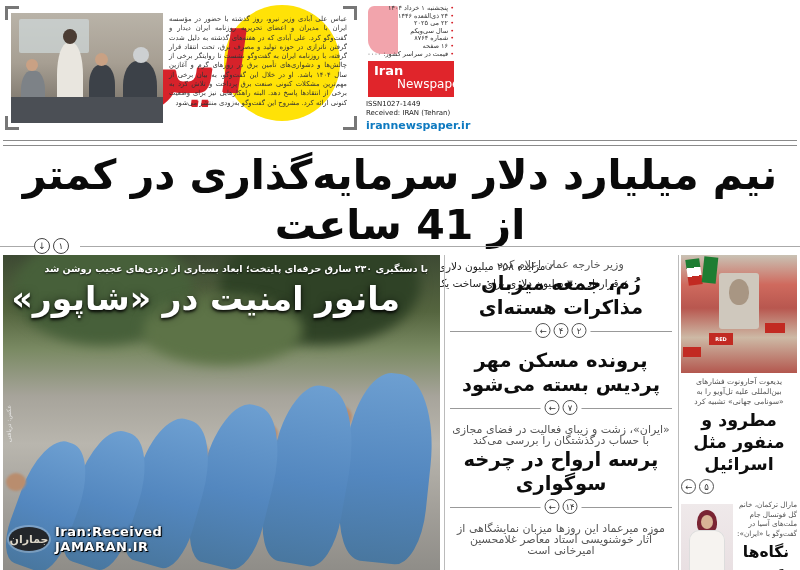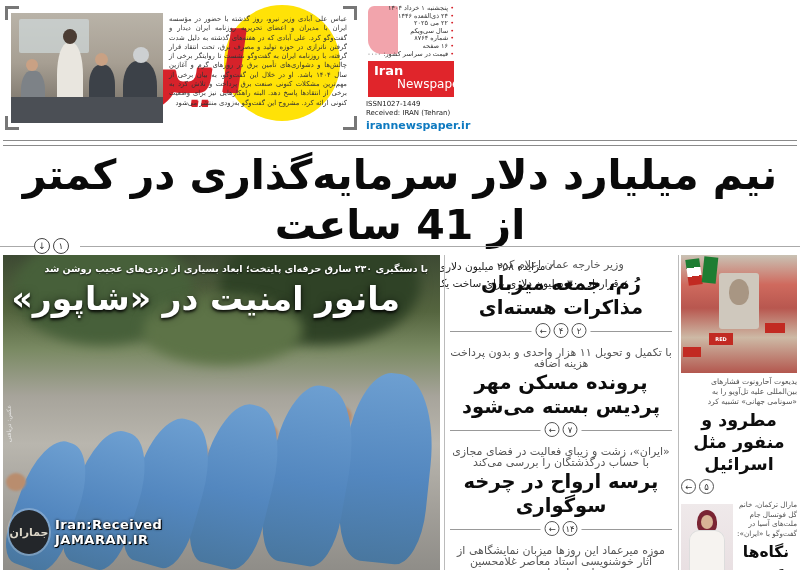--- a/index.html
+++ b/index.html
@@ -65,21 +65,21 @@
   .prisoner { position:absolute; background:linear-gradient(180deg,#6d9fd1 0%,#5387bf 55%,#49779f 100%);
     border-radius:46% 46% 30% 30%; }
   .p-head { position:absolute; background:#b98d6e; border-radius:50%; filter:blur(1px); }
   .lead-kicker { position:absolute; top:8px; right:12px; left:12px; color:#fff; font-size:9.5px;
     text-align:right; text-shadow:0 1px 2px rgba(0,0,0,.9); font-weight:bold; }
   .lead-title { position:absolute; top:24px; right:40px; color:#fff; font-size:33px; font-weight:bold;
     text-shadow:0 2px 3px rgba(0,0,0,.85), 0 0 8px rgba(0,0,0,.5); }
   .photo-credit { position:absolute; left:2px; top:150px; color:#eee; font-size:6px;
     writing-mode:vertical-rl; transform:rotate(180deg); opacity:.85; }
   .watermark { position:absolute; left:6px; bottom:16px; display:flex; align-items:center; gap:6px; direction:ltr; }
-  .wm-logo { width:40px; height:44px; border-radius:50%; background:#23262a; color:#dcd6c8;
+  .wm-logo { width:40px; height:24px; border-radius:50%; background:#23262a; color:#dcd6c8;
     display:flex; align-items:center; justify-content:center; font-size:11px; font-weight:bold;
     box-shadow:0 0 0 2px rgba(255,255,255,.25); }
   .wm-text { color:#fff; font-weight:bold; font-size:13px; line-height:15px;
     text-shadow:0 0 3px #000, 1px 1px 0 #000; letter-spacing:.5px; }
   
   .vdiv { position:absolute; top:255px; bottom:0; border-left:1px solid #bbb; }
   .mid-col { position:absolute; top:255px; left:448px; width:226px; bottom:0; }
   .news-item { position:relative; padding:4px 2px 2px; }
   .kicker { font-size:11px; color:#555; text-align:center; line-height:11px; }
   .n-title { font-size:19.5px; font-weight:bold; color:#0d0d0d; text-align:center; line-height:24px; margin-top:2px; }
@@ -93,21 +93,21 @@
   
   .right-col { position:absolute; top:255px; left:681px; width:116px; bottom:0; }
   .protest-photo { position:relative; width:116px; height:118px; overflow:hidden;
     background:linear-gradient(180deg,#c9c2b4 0%,#cf6a5e 25%,#b8574f 45%,#cdb9a5 70%,#b3574e 100%); }
   .flag { position:absolute; width:14px; height:26px; }
   .poster { position:absolute; top:18px; left:38px; width:40px; height:56px; background:#cfc8bd;
     border-radius:3px; overflow:hidden; }
   .poster-face { position:absolute; top:6px; left:10px; width:20px; height:26px; background:#a89683; border-radius:50% 50% 45% 45%; }
   .red-sign { position:absolute; background:#c22a22; color:#fff; font-size:5px; display:flex;
     align-items:center; justify-content:center; font-weight:bold; }
-  .rc-kicker { font-size:7.6px; color:#555; line-height:10px; margin-top:4px; }
+  .rc-kicker { font-size:7.6px; color:#555; text-align:center; line-height:10px; margin-top:4px; }
   .rc-title { font-size:17.5px; font-weight:bold; color:#0d0d0d; text-align:center; line-height:22px; margin-top:2px; }
   .rc-pager { display:flex; direction:ltr; gap:3px; margin-top:4px; }
   .futsal { position:relative; margin-top:6px; height:150px; }
   .futsal-photo { position:absolute; left:0; top:4px; width:52px; height:140px; overflow:hidden;
     background:linear-gradient(180deg,#efe9ea 0%,#e7dde0 60%,#ded3d6 100%); }
   .fp-hijab { position:absolute; top:6px; left:16px; width:20px; height:24px; background:#7a2433; border-radius:50% 50% 40% 40%; }
   .fp-face { position:absolute; top:11px; left:20px; width:12px; height:14px; background:#d9b496; border-radius:50%; }
   .fp-body { position:absolute; top:26px; left:8px; width:36px; height:62px; background:#f6f3f0; border-radius:10px 10px 6px 6px; box-shadow:inset 0 0 0 1px #ddd; }
   .futsal-text { position:absolute; right:0; top:0; width:62px; }
   .ft-kicker { font-size:7.2px; color:#555; text-align:right; line-height:9.6px; }
@@ -227,21 +227,20 @@
       <div class="pager">
         <div class="pager-inner">
           <div class="pcircle">←</div>
           <div class="pcircle">۴</div>
           <div class="pcircle">۲</div>
         </div>
       </div>
     </div>
 
     <div class="news-item">
-      <div class="kicker">با تکمیل و تحویل ۱۱ هزار واحدی و بدون پرداخت هزینه اضافه</div>
       <div class="n-title">پرونده مسکن مهر پردیس بسته می‌شود</div>
       <div class="pager">
         <div class="pager-inner">
           <div class="pcircle">←</div>
           <div class="pcircle">۷</div>
         </div>
       </div>
     </div>
 
     <div class="news-item">

